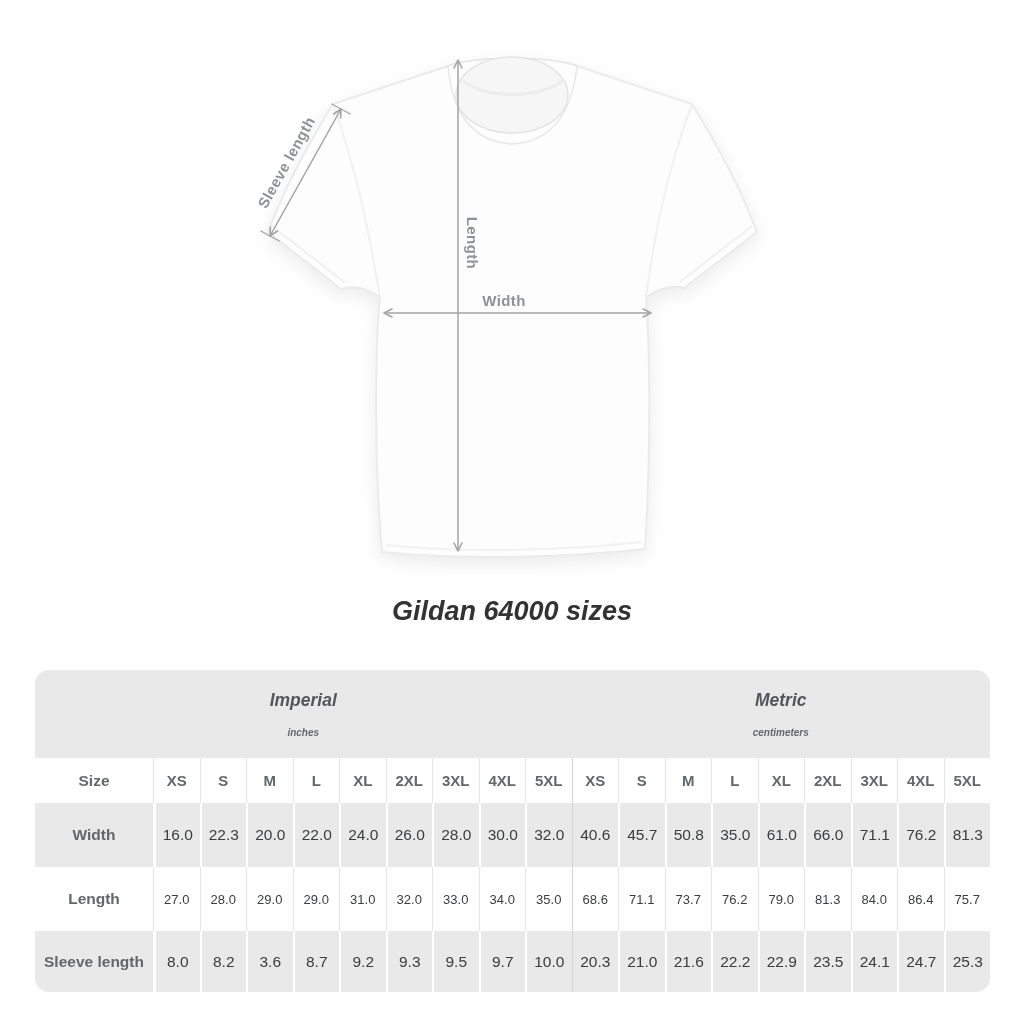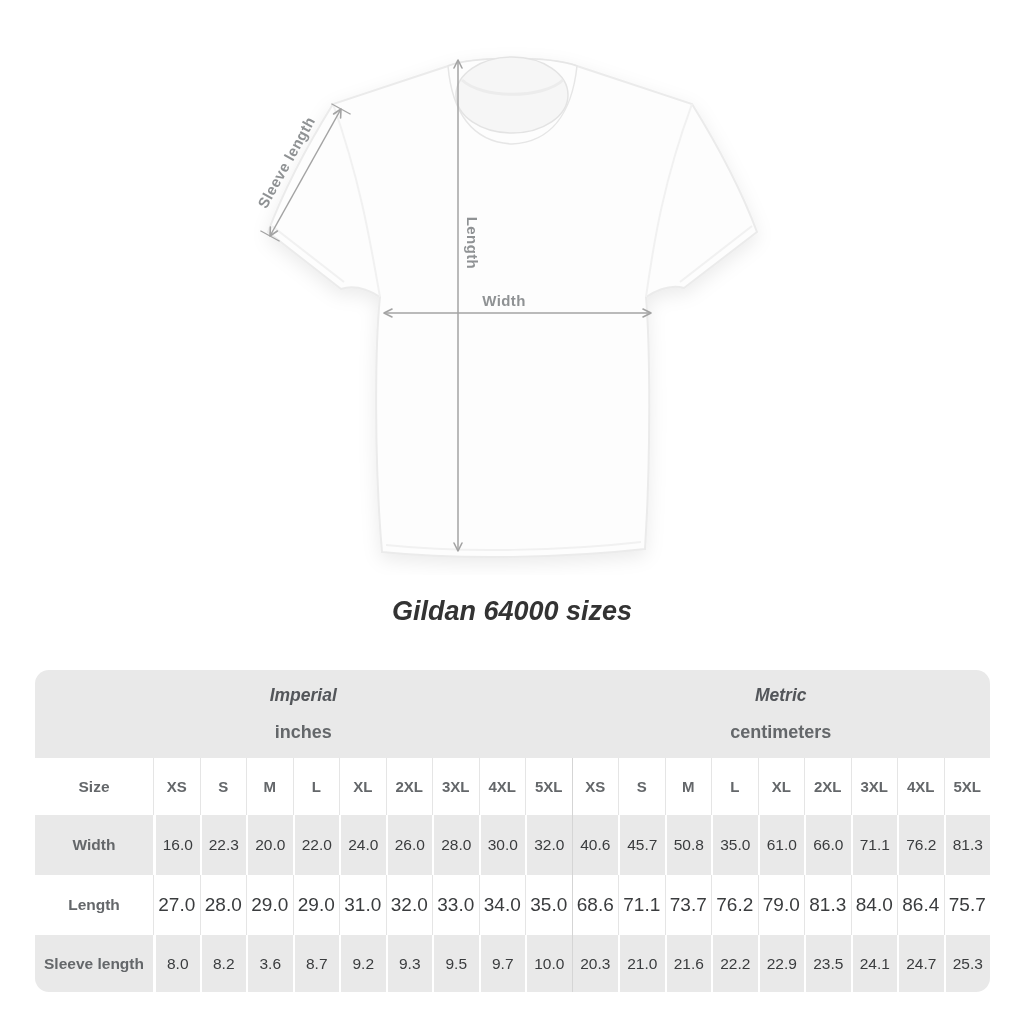--- a/index.html
+++ b/index.html
@@ -38,37 +38,37 @@
   .size-table table {
     width:100%; height:100%;
     border-collapse:separate; border-spacing:0; table-layout:fixed;
   }
   col.label-col { width:118px; }
   th, td { padding:0; text-align:center; vertical-align:middle; }
 
   tr.unit-row   { height:88px; }
   tr.unit-row th { background:var(--band-gray, #e9e9e9); }
   .unit-name { font-size:17.5px; font-weight:bold; font-style:italic; color:var(--unit-ink, #53565a); }
-  .unit-sub  { margin-top:16px; font-size:18px; color:var(--header-ink, #64676a); }
-
-  tr.header-row { height:57px; background:#ffffff; }
+  .unit-sub  { margin-top:16px; font-size:10px; font-style:italic; color:var(--header-ink, #64676a); }
+
+  tr.header-row { height:45px; background:#ffffff; }
   tr.row-gray   { background:var(--band-gray, #e9e9e9); }
   tr.row-white  { background:#ffffff; }
   tr.h60 { height:60px; }
   tr.h57 { height:57px; }
 
   .label-cell {
     font-size:15.5px; font-weight:bold; color:var(--header-ink, #64676a);
   }
   tr.header-row td {
     font-size:15px; font-weight:bold; color:var(--header-ink, #64676a);
     border-left:1px solid var(--cell-line, #e5e5e5);
   }
   tr.row-white td { 
-    font-size:19px; color:var(--value-ink, #3a3c3e);
+    font-size:13px; color:var(--value-ink, #3a3c3e);
     border-left:1px solid var(--cell-line, #e5e5e5);
   }
   tr.row-gray td {
     font-size:15.5px; color:var(--value-ink, #3a3c3e);
     border-left:2px solid #ffffff;
   }
   tr.row-gray td.first-data { border-left:3px solid #ffffff; }
   tr td.metric-start, tr.header-row td.metric-start {
     border-left:1px solid var(--divider-line, #d5d5d5) !important;
   }

